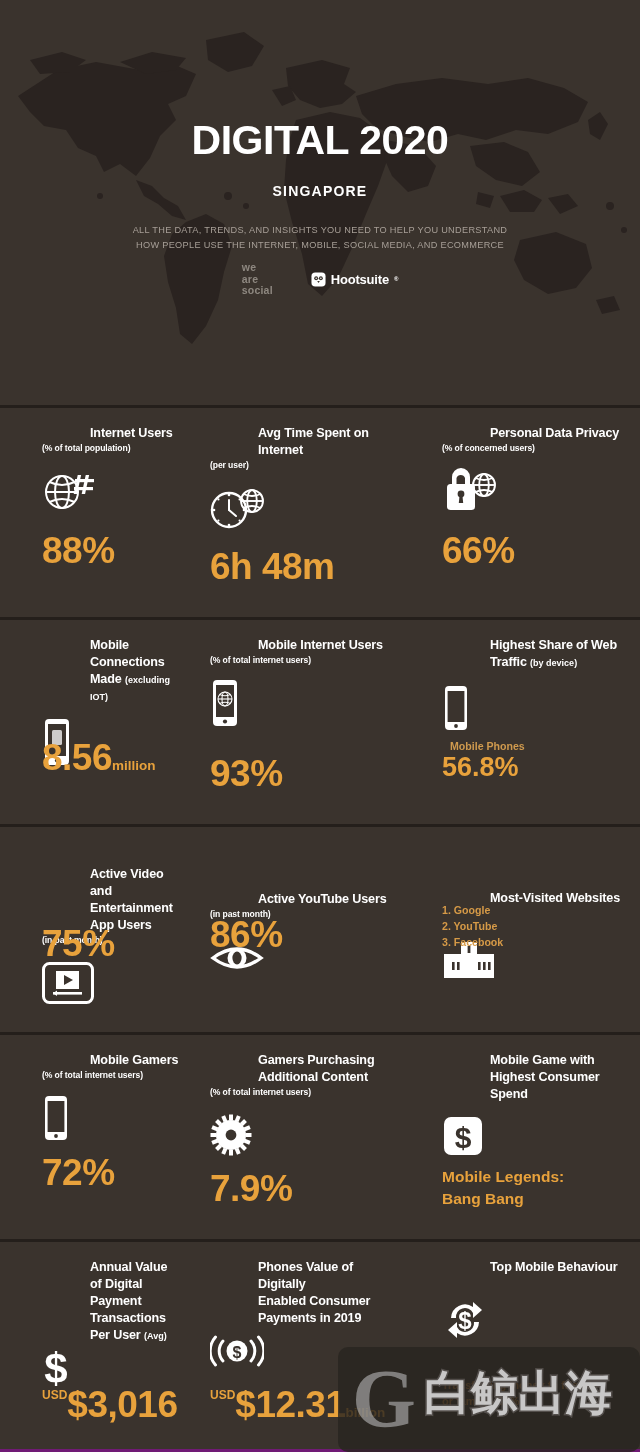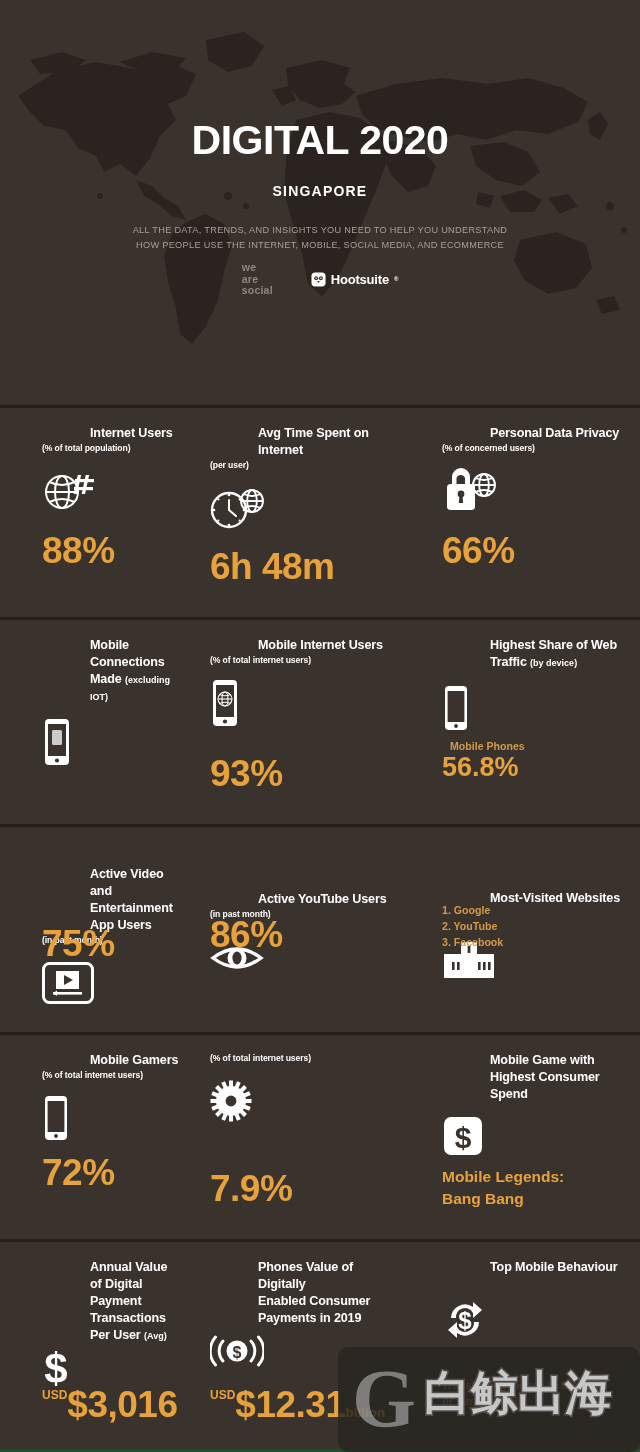--- a/index.html
+++ b/index.html
@@ -5,21 +5,21 @@
   * { box-sizing: border-box; margin: 0; padding: 0; }
   html, body {
     width: 640px;
     background: #1a1a1a;
     font-family: "Liberation Sans", sans-serif;
   }
   #page {
     position: relative;
     width: 640px;
     height: 1452px;
-    background: #14532d;
+    background: #701a75;
     overflow: hidden;
   }
 
   
   .hero {
     position: relative;
     width: 640px;
     height: 405px;
     background: #3a332d;
     overflow: hidden;
@@ -409,20 +409,23 @@
         <span class="qual">(excluding IOT)</span>
       </div>
       <div class="stat-icon">
         <svg width="30" height="48" viewBox="0 0 30 48">
           <rect x="3" y="1" width="24" height="46" rx="4" fill="#ffffff"></rect>
           <rect x="6" y="6" width="18" height="32" fill="#3a332d"></rect>
           <rect x="10" y="12" width="10" height="15" rx="1.5" fill="#ffffff" opacity="0.75"></rect>
           <circle cx="15" cy="42.5" r="2.1" fill="#3a332d"></circle>
         </svg>
       </div>
+      <div class="stat-value val-pos-1">
+        <span>8.56</span><span class="unit">million</span>
+      </div>
     </div>
 
     <div class="cell c2">
       <div class="stat-title">Mobile Internet Users</div>
       <div class="stat-note">(% of total internet users)</div>
       <div class="stat-icon">
         <svg width="30" height="48" viewBox="0 0 30 48">
           <rect x="3" y="1" width="24" height="46" rx="4" fill="#ffffff"></rect>
           <rect x="6" y="6" width="18" height="32" fill="#3a332d"></rect>
           <g fill="none" stroke="#ffffff" stroke-width="1.1">
@@ -519,20 +522,24 @@
         <svg width="28" height="46" viewBox="0 0 28 46">
           <rect x="3" y="1" width="22" height="44" rx="4" fill="#ffffff"></rect>
           <rect x="5.6" y="6" width="16.8" height="31" fill="#3a332d"></rect>
           <circle cx="14" cy="41" r="1.9" fill="#3a332d"></circle>
         </svg>
       </div>
       <div class="stat-value val-pos-1">72%</div>
     </div>
 
     <div class="cell c2">
+      <div class="stat-title">
+        <span>Gamers Purchasing</span><br>
+        <span>Additional Content</span>
+      </div>
       <div class="stat-note">(% of total internet users)</div>
       <div class="stat-icon">
         <svg width="42" height="42" viewBox="0 0 42 42">
           <g fill="#ffffff">
             <circle cx="21" cy="21" r="15"></circle>
             <g>
               <rect x="19" y="0.5" width="4" height="6"></rect>
               <rect x="19" y="35.5" width="4" height="6"></rect>
               <rect x="0.5" y="19" width="6" height="4"></rect>
               <rect x="35.5" y="19" width="6" height="4"></rect>

